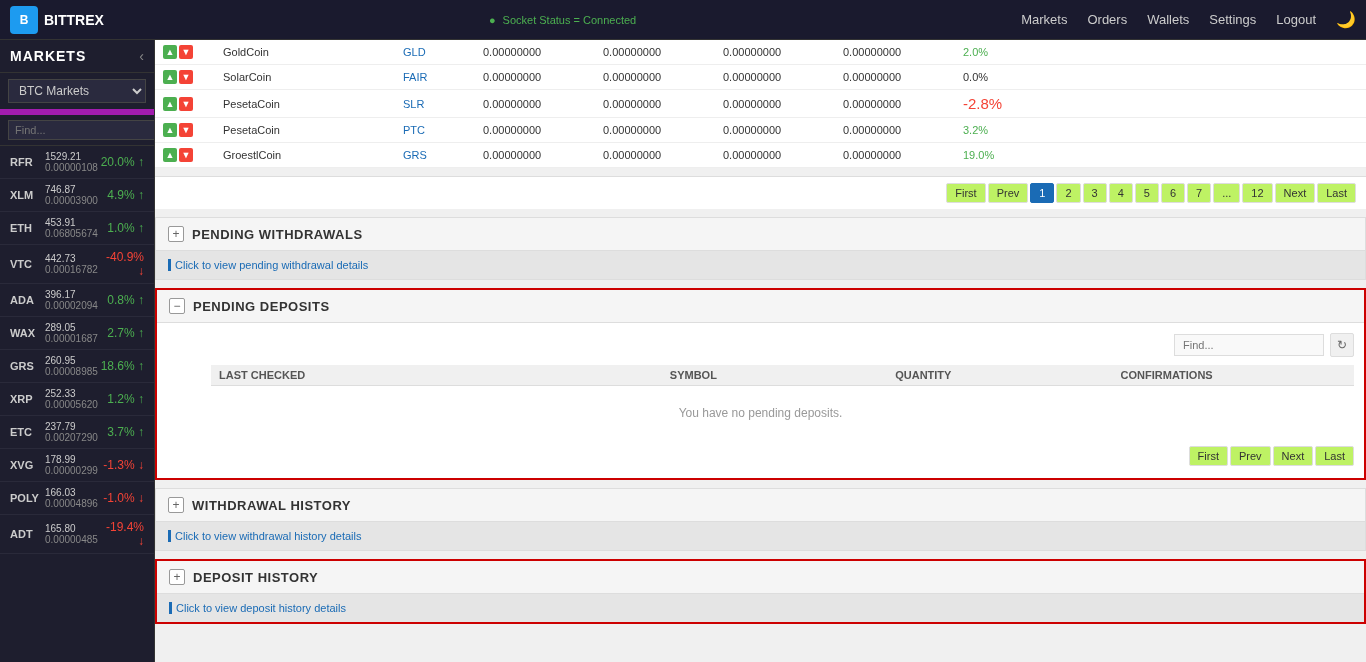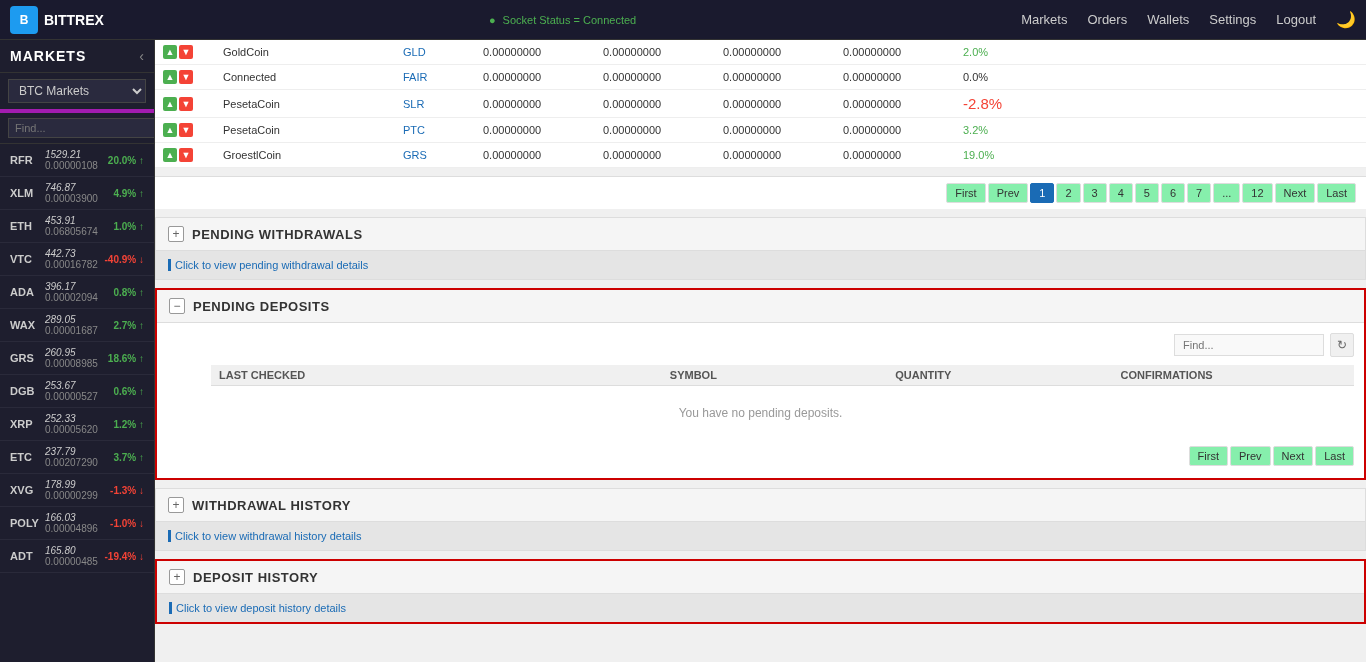--- a/index.html
+++ b/index.html
@@ -65,21 +65,21 @@
       color: #fff;
       font-size: 14px;
       font-weight: bold;
       letter-spacing: 1px;
     }
     .sidebar-collapse { color: #888; cursor: pointer; font-size: 14px; }
     .market-selector {
       display: flex;
       align-items: center;
       padding: 6px 8px;
-      border-bottom: 4px solid #a21caf;
+      border-bottom: 6px solid #a21caf;
     }
     .market-dropdown {
       background: #2a2a3e;
       border: 1px solid #444;
       color: #ccc;
       padding: 3px 6px;
       font-size: 12px;
       flex: 1;
       cursor: pointer;
     }
@@ -102,23 +102,23 @@
     .sidebar-list { overflow-y: auto; flex: 1; }
     .sidebar-item {
       display: flex;
       align-items: center;
       padding: 5px 10px;
       border-bottom: 1px solid #2a2a3a;
       cursor: pointer;
     }
     .coin-name { color: #ccc; font-size: 11px; font-weight: bold; min-width: 35px; }
     .coin-prices { display: flex; flex-direction: column; flex: 1; }
-    .coin-price-top { font-size: 10px; color: #ccc; font-style: italic; }
+    .coin-price-top { font-size: 10px; color: #ccc; }
     .coin-price-bottom { font-size: 10px; color: #888; }
-    .coin-change { font-size: 10px; font-weight: bold; min-width: 45px; text-align: right; }
+    .coin-change { font-size: 12px; font-weight: normal; min-width: 45px; text-align: right; }
     .positive { color: #4CAF50; }
     .negative { color: #f44336; }
 
     
     .content {
       flex: 1;
       background: #f0f0f0;
       overflow-y: auto;
       padding: 0;
     }
@@ -155,21 +155,21 @@
       justify-content: flex-end;
       align-items: center;
       padding: 6px 10px;
       background: #fff;
       border-top: 1px solid #ddd;
       gap: 2px;
       margin-bottom: 8px;
     }
     .page-btn {
       padding: 3px 8px;
-      background: #86efac;
+      background: #bef264;
       border: 1px solid #ddd;
       color: #333;
       font-size: 11px;
       cursor: pointer;
       border-radius: 2px;
     }
     .page-btn.active { background: #1a6bb5; color: #fff; border-color: #1a6bb5; }
 
     
     .section-panel {
@@ -361,28 +361,20 @@
     </div>
         <div class="sidebar-item">
       <span class="coin-name">GRS</span>
       <div class="coin-prices">
         <span class="coin-price-top">260.95</span>
         <span class="coin-price-bottom">0.00008985</span>
       </div>
       <span class="coin-change positive">18.6% ↑</span>
     </div>
         <div class="sidebar-item">
-      <span class="coin-name">DGB</span>
-      <div class="coin-prices">
-        <span class="coin-price-top">253.67</span>
-        <span class="coin-price-bottom">0.00000527</span>
-      </div>
-      <span class="coin-change positive">0.6% ↑</span>
-    </div>
-        <div class="sidebar-item">
       <span class="coin-name">XRP</span>
       <div class="coin-prices">
         <span class="coin-price-top">252.33</span>
         <span class="coin-price-bottom">0.00005620</span>
       </div>
       <span class="coin-change positive">1.2% ↑</span>
     </div>
         <div class="sidebar-item">
       <span class="coin-name">ETC</span>
       <div class="coin-prices">
@@ -432,21 +424,21 @@
       <span class="cell">0.00000000</span>
       <span class="cell">0.00000000</span>
       <span class="cell">0.00000000</span>
       <span class="pct-positive">2.0%</span>
     </div>
         <div class="market-row">
       <div class="row-icons">
         <div class="icon-btn icon-green">▲</div>
         <div class="icon-btn icon-red">▼</div>
       </div>
-      <span class="cell">Connected</span>
+      <span class="cell">SolarCoin</span>
       <a href="#" class="coin-link">FAIR</a>
       <span class="cell">0.00000000</span>
       <span class="cell">0.00000000</span>
       <span class="cell">0.00000000</span>
       <span class="cell">0.00000000</span>
       <span class="cell">0.0%</span>
     </div>
         <div class="market-row">
       <div class="row-icons">
         <div class="icon-btn icon-green">▲</div>

